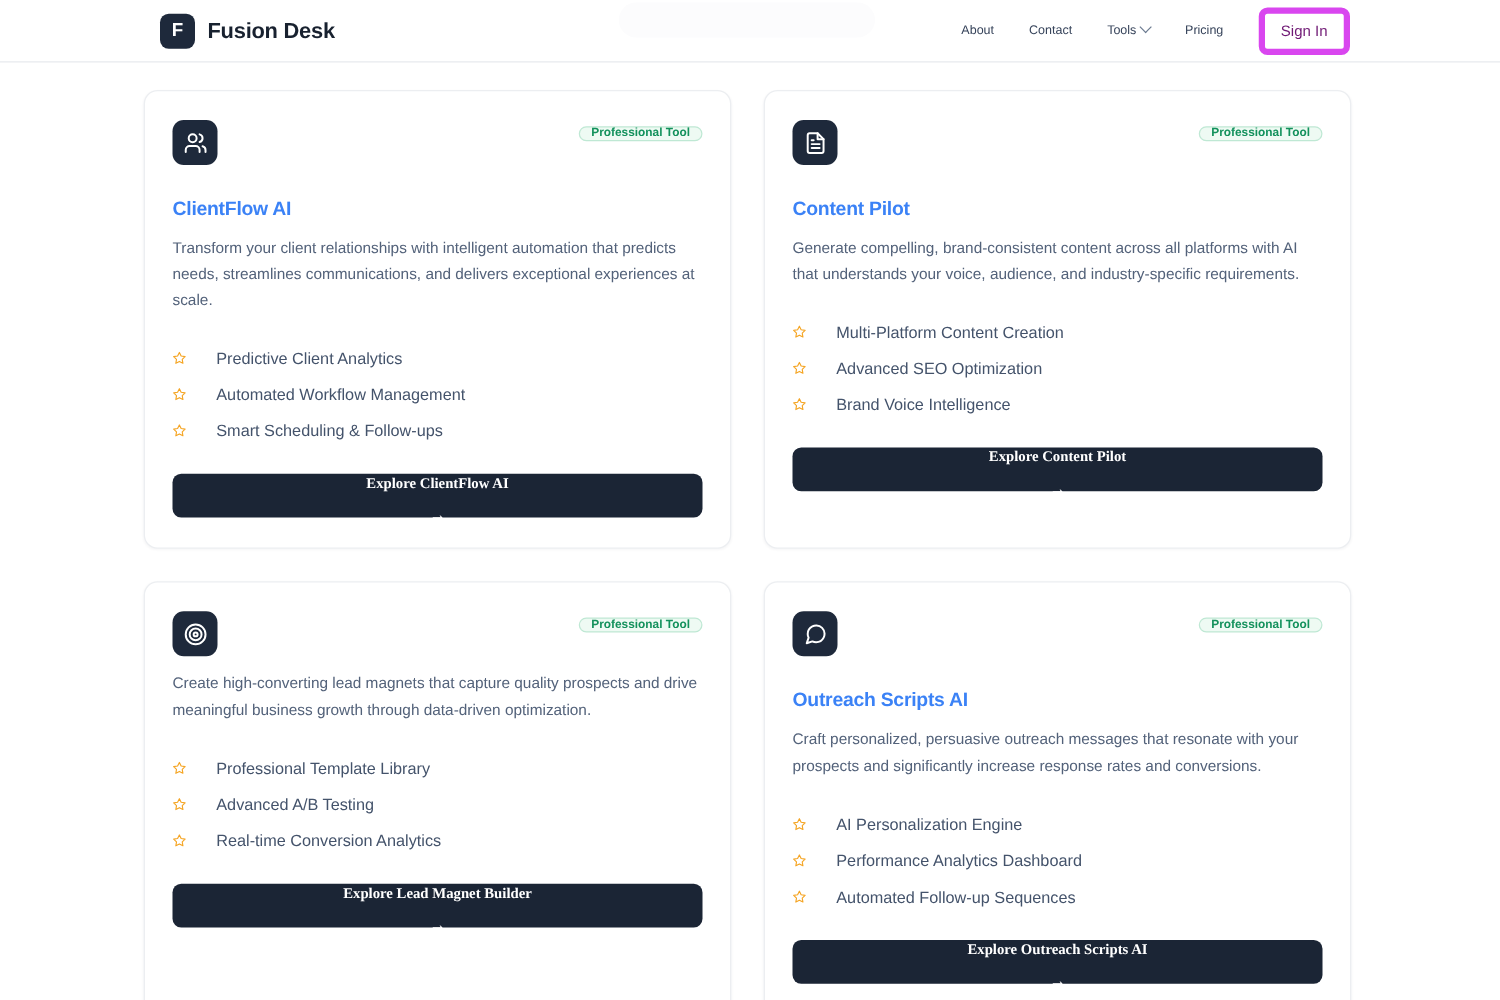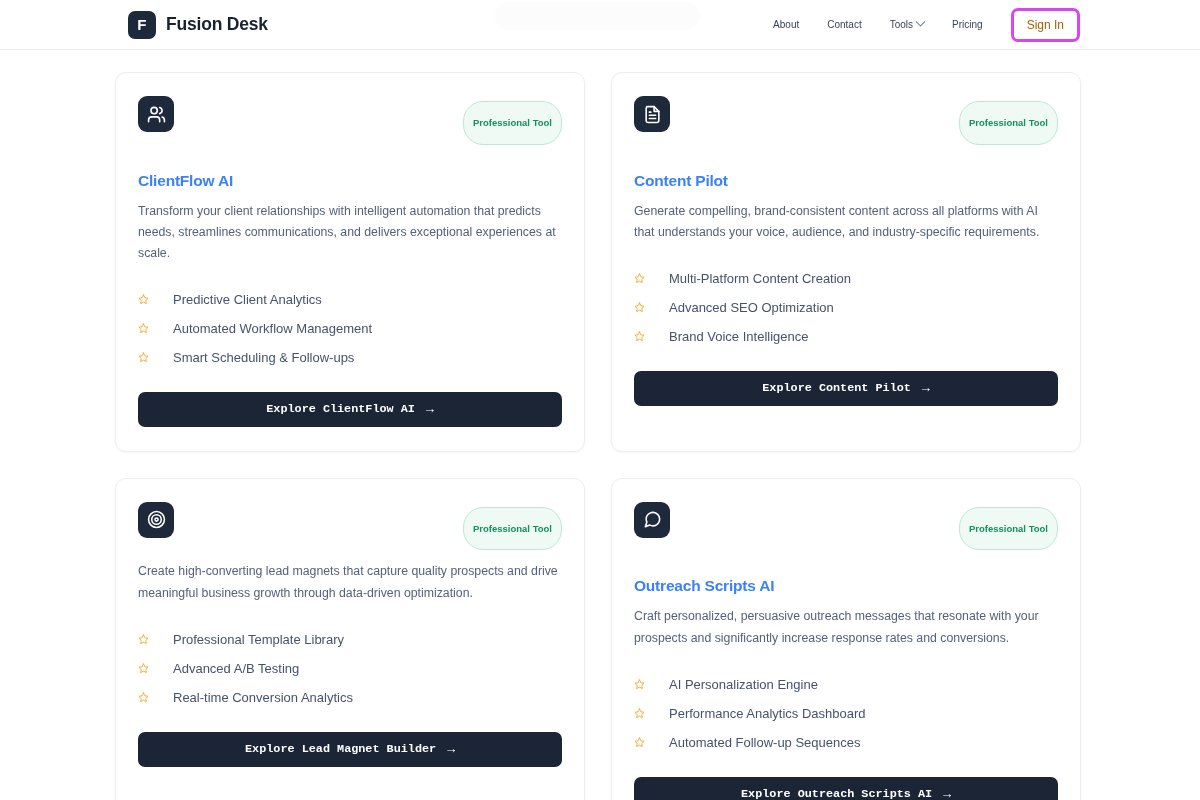--- a/index.html
+++ b/index.html
@@ -70,23 +70,23 @@
   }
   .chev {
     display: inline-block;
     width: 7px; height: 7px;
     border-right: 1.3px solid #6b7a90;
     border-bottom: 1.3px solid #6b7a90;
     transform: rotate(45deg) translate(-2px,-2px);
   }
   .signin {
     font-size: 12px;
-    color: #a16207;
+    color: #701a75;
     padding: 7px 13px;
-    border: 3px solid #d946ef;
+    border: 5px solid #d946ef;
     border-radius: 7px;
     background: #fff;
     cursor: pointer;
     font-family: "Liberation Sans", sans-serif;
   }
 
   
   .main {
     width: 1200px;
     padding: 22px 115px 0 115px;
@@ -122,21 +122,21 @@
     flex: none;
   }
   .card-icon svg { display: block; }
   .badge {
     font-size: 9.5px;
     font-weight: bold;
     color: #13915c;
     background: #eefaf3;
     border: 1px solid #bfe8d4;
     border-radius: 20px;
-    padding: 16px 9px;
+    padding: 0 9px;
     white-space: nowrap;
     line-height: 1;
     margin-top: 5px;
   }
   .card-title {
     font-size: 15.5px;
     font-weight: bold;
     color: #3b82f6;
     margin-top: 27px;
     letter-spacing: -0.2px;
@@ -163,27 +163,28 @@
   .star { flex: none; display: block; }
   .cta {
     margin-top: 27px;
     height: 35px;
     background: #1b2535;
     color: #ffffff;
     border: none;
     border-radius: 7px;
     font-size: 11.8px;
     font-weight: bold;
-    font-family: Liberation Mono, monospace;
-    display: flex;
-    align-items: center;
-    justify-content: center;
+    font-family: Liberation Serif, serif;
+    display: flex;
+    align-items: center;
+    justify-content: flex-start;
     gap: 11px;
     cursor: pointer;
     width: 100%;
+    flex-direction: column;
   }
   .cta .arrow { font-size: 13px; line-height: 1; }
 </style>
 </head>
 <body>
 
 <div class="header">
   <div class="ghost-pill"></div>
 
   <div class="brand">

